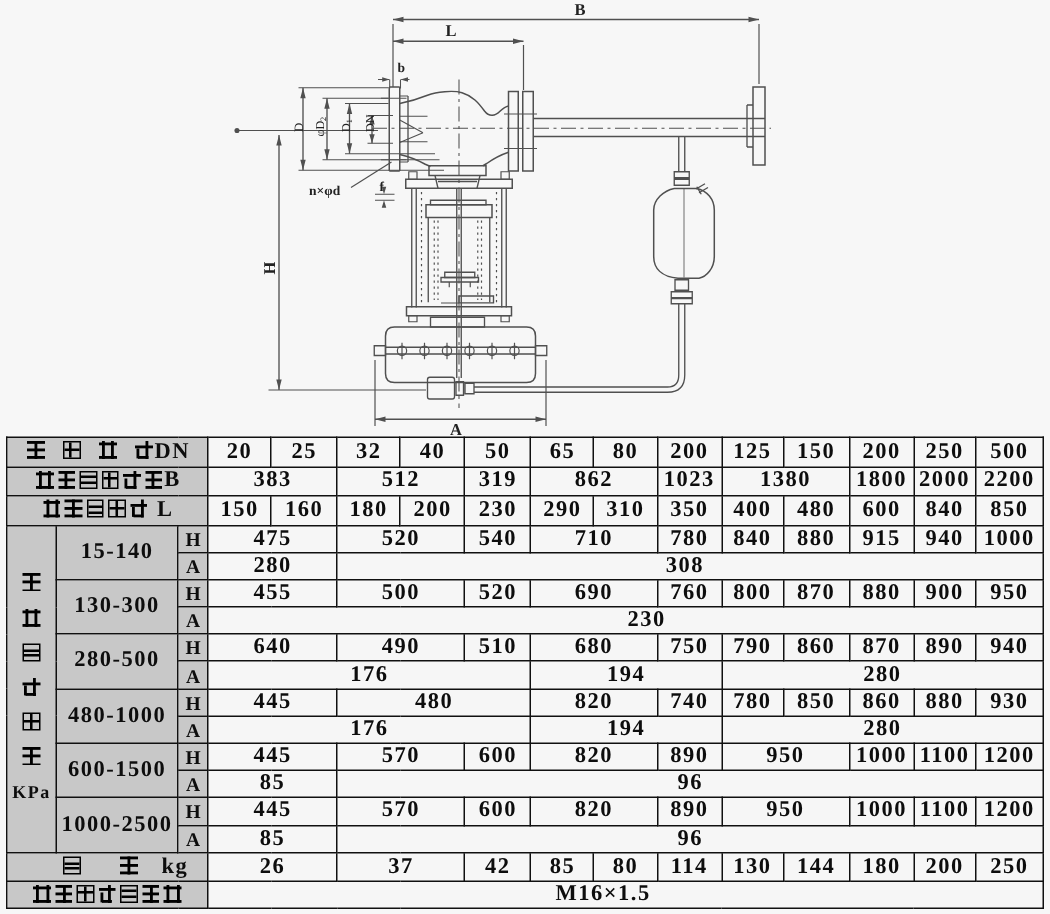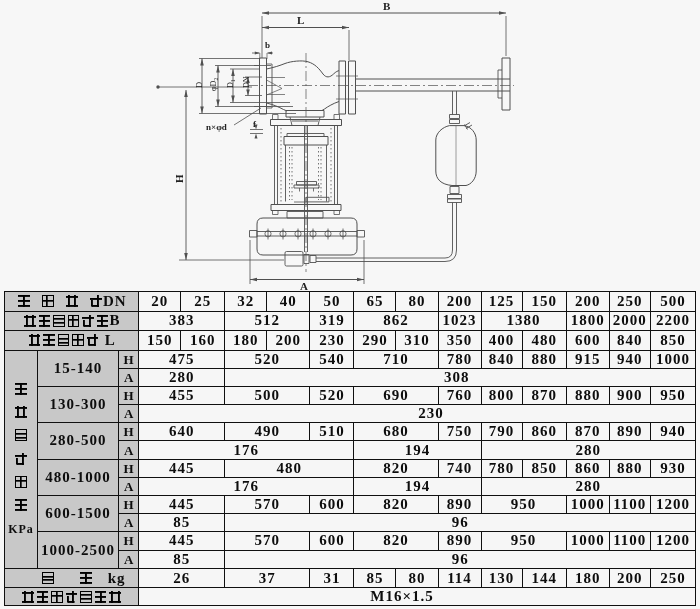--- a/index.html
+++ b/index.html
@@ -412,21 +412,21 @@
 <tr style="height:18.2px">
         <td class="h s">A</td>
         <td colspan="2" class="w">85</td>
         <td colspan="11" class="w">96</td>
       </tr>
 
 <tr style="height:19.5px">
         <td colspan="3" class="h" style="padding-left:23px"><i class="z zd"></i>&nbsp;&nbsp;&nbsp;&nbsp;&nbsp;<i class="z za"></i>&nbsp;&nbsp;&nbsp;kg</td>
         <td colspan="2" class="w">26</td>
         <td colspan="2" class="w">37</td>
-        <td class="w">31</td>
+        <td class="w">42</td>
         <td class="w">85</td>
         <td class="w">80</td>
         <td class="w">114</td>
         <td class="w">130</td>
         <td class="w">144</td>
         <td class="w">180</td>
         <td class="w">200</td>
         <td class="w">250</td>
       </tr>
 

